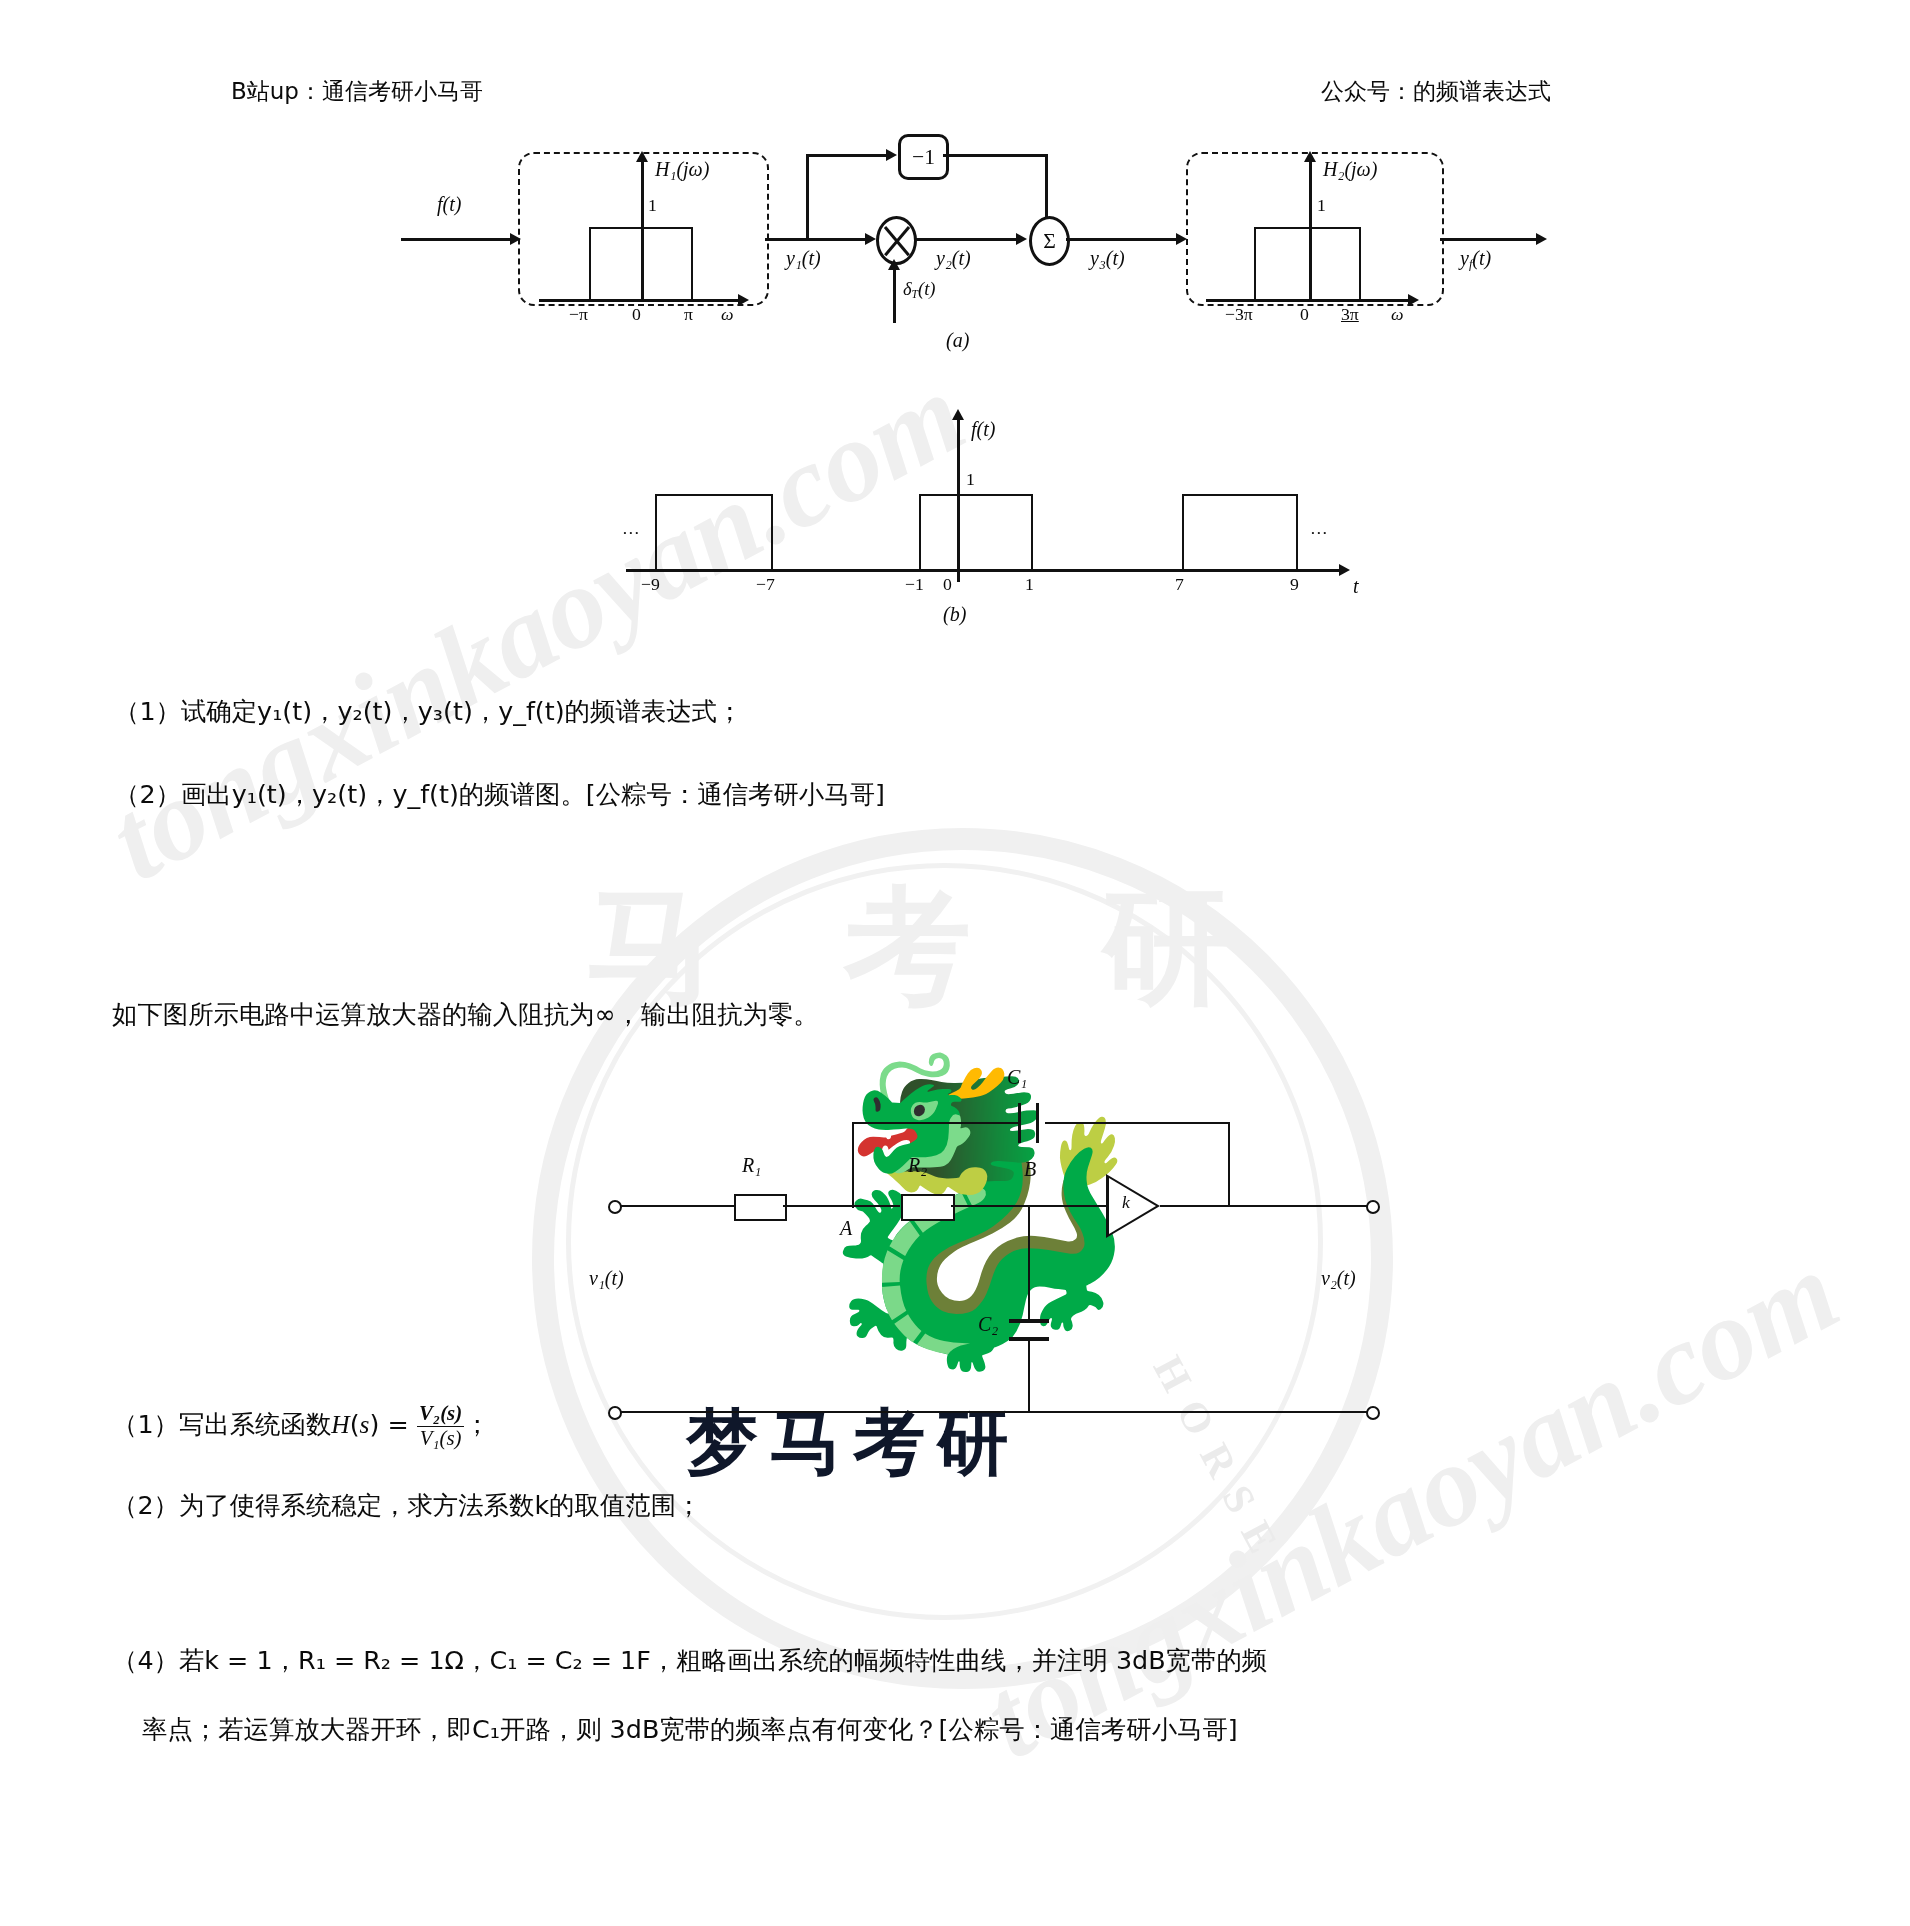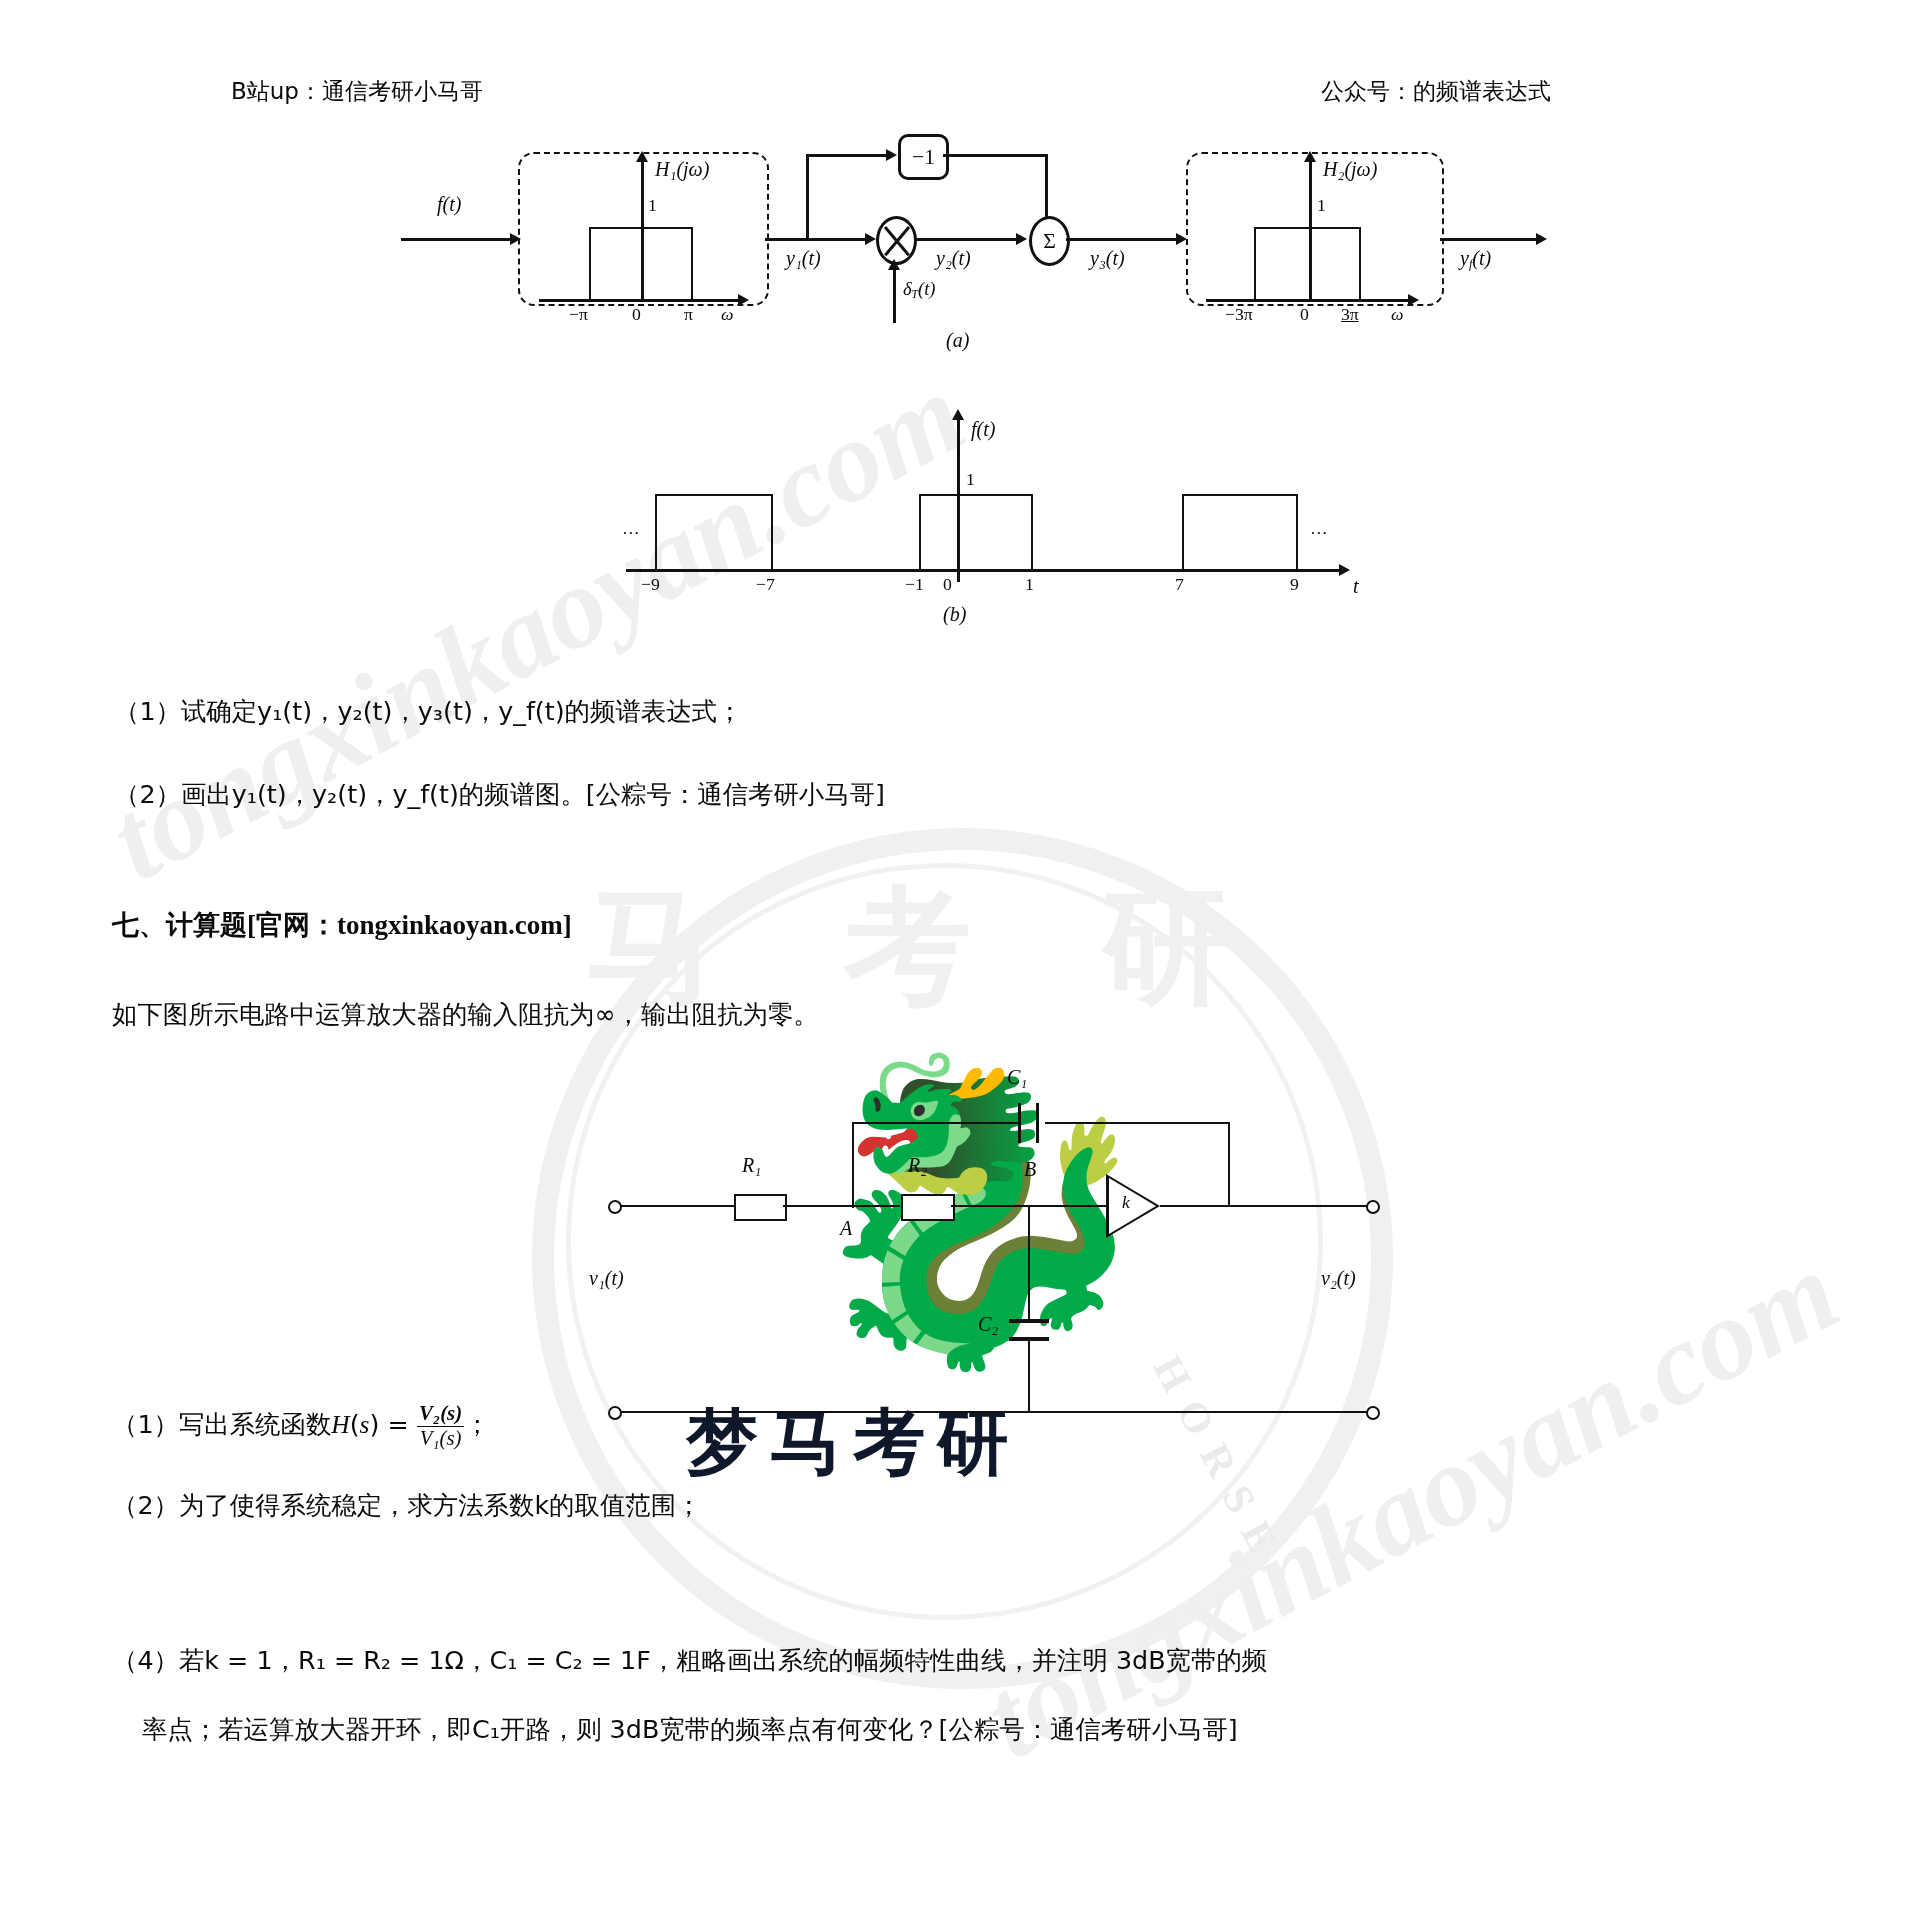--- a/index.html
+++ b/index.html
@@ -207,23 +207,20 @@
     <div class="lbl-s" style="left:1025px;top:574px;">1</div>
     <div class="lbl-s" style="left:1175px;top:574px;">7</div>
     <div class="lbl-s" style="left:1290px;top:574px;">9</div>
 
     <div class="lbl" style="left:943px;top:603px;font-style:italic;font-family:'Liberation Serif',serif;">(b)</div>
   </div>
 
   <div class="p" style="left:114px;top:695px;">（1）试确定y₁(t)，y₂(t)，y₃(t)，y_f(t)的频谱表达式；</div>
   <div class="p" style="left:114px;top:778px;">（2）画出y₁(t)，y₂(t)，y_f(t)的频谱图。[公粽号：通信考研小马哥]</div>
 
-  <div class="h2" style="left:112px;top:907px;">
-    <span>七、计算题</span><span class="url">[官网：</span><span class="url">tongxinkaoyan.com</span><span class="url">]</span>
-  </div>
   <div class="p" style="left:112px;top:998px;">如下图所示电路中运算放大器的输入阻抗为∞，输出阻抗为零。</div>
 
   <div class="dg">
 
     <div class="ln lnv-t" style="left:852px;top:1122px;height:86px;"></div>
     <div class="ln lnh-t" style="left:852px;top:1122px;width:166px;"></div>
     <div class="ln lnh-t" style="left:1045px;top:1122px;width:185px;"></div>
     <div class="ln lnv-t" style="left:1228px;top:1122px;height:84px;"></div>
     <div class="cap-plate" style="left:1018px;top:1103px;width:3.1px;height:40px;"></div>
     <div class="cap-plate" style="left:1036px;top:1103px;width:3.1px;height:40px;"></div>

